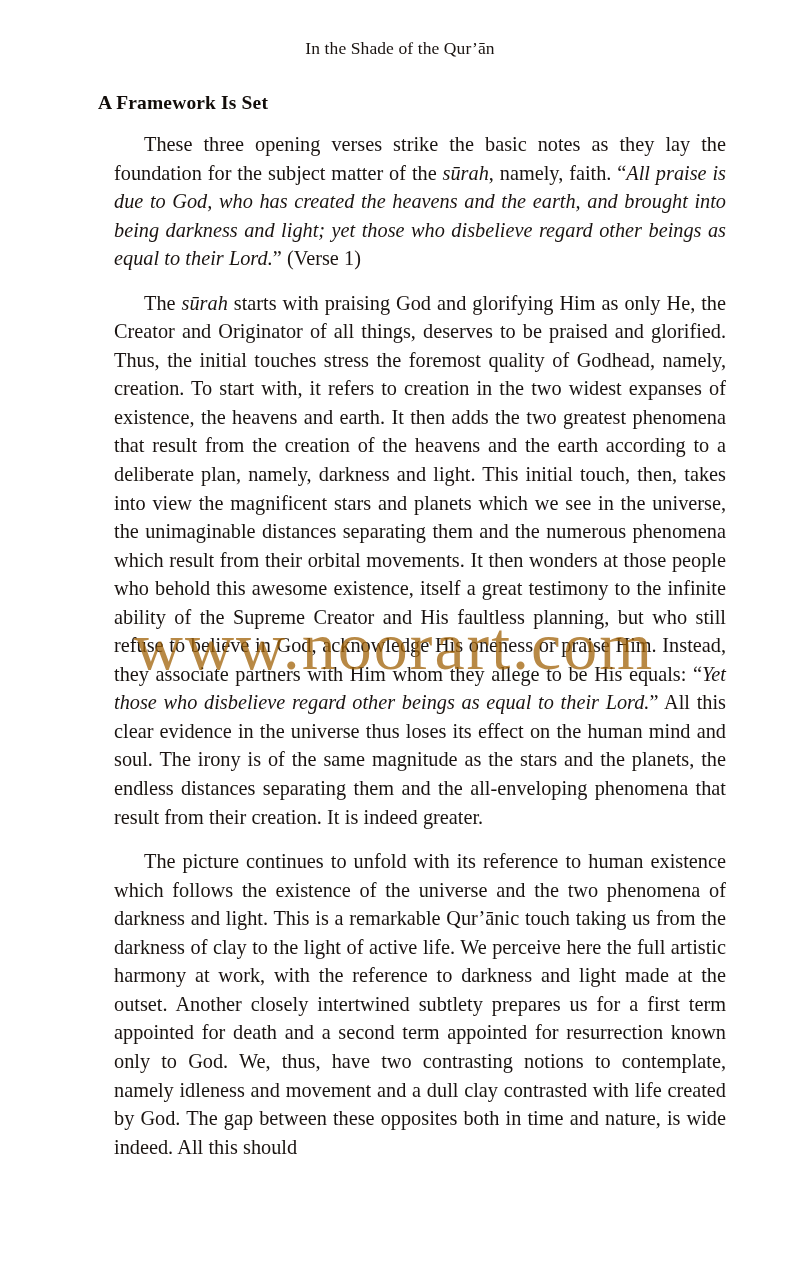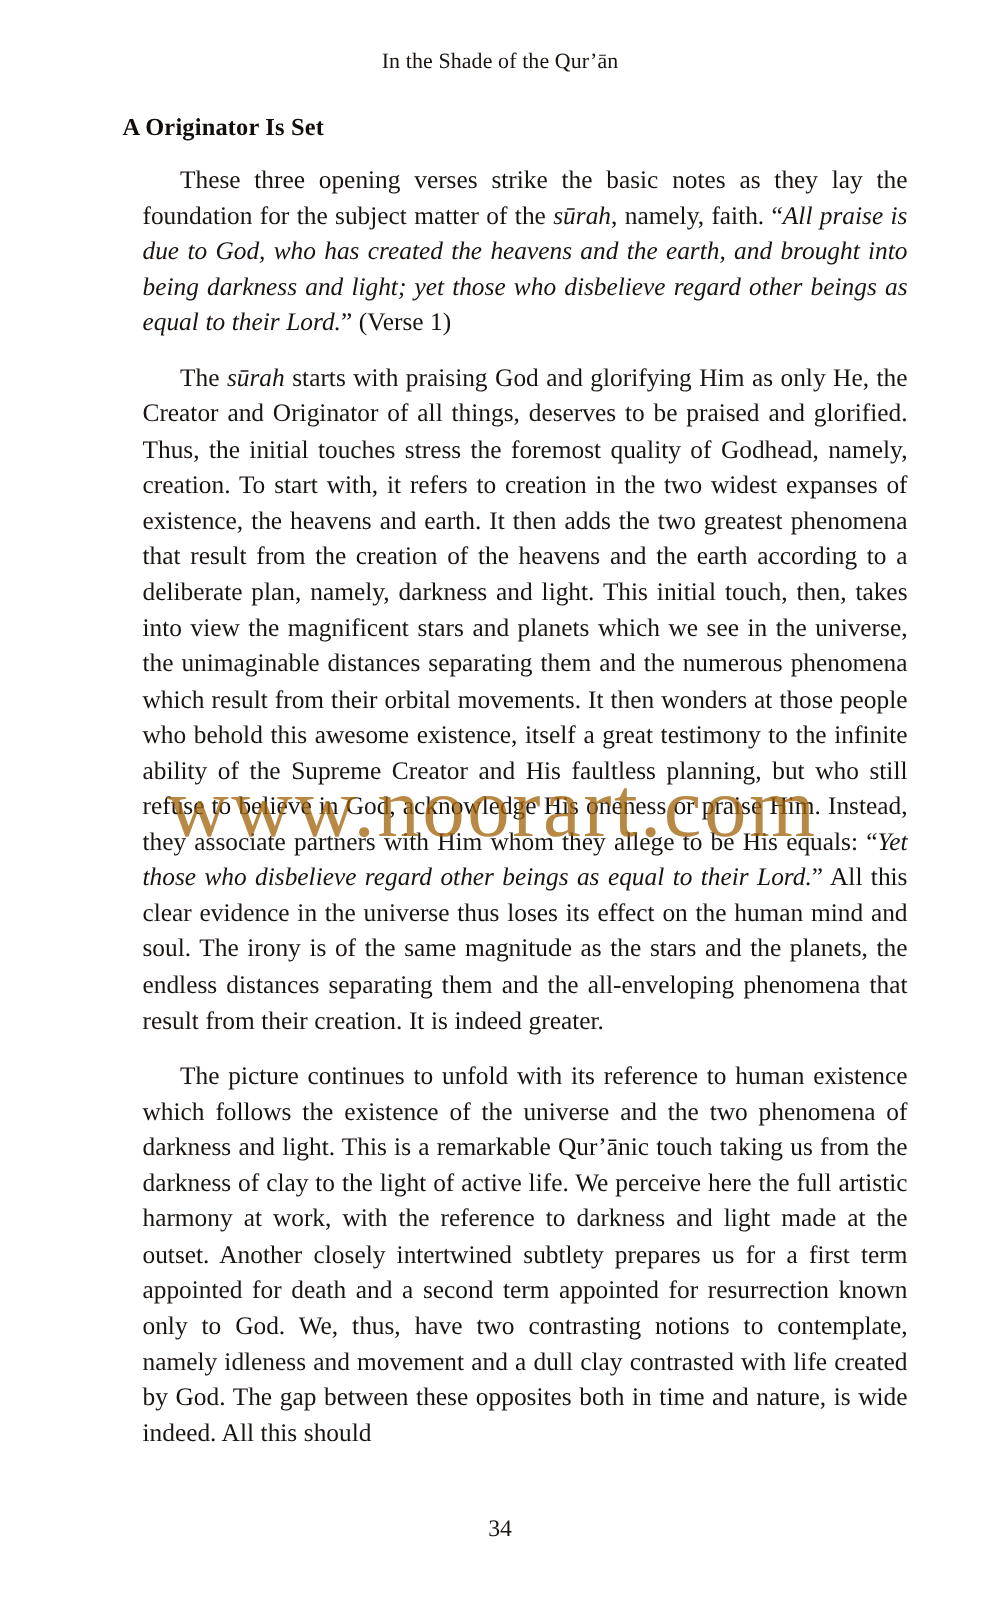--- a/index.html
+++ b/index.html
@@ -96,27 +96,26 @@
 </style>
 </head>
 <body>
 
 <div class="page">
 
   <div class="running-head">In the Shade of the Qur’ān</div>
 
   <div class="content">
 
-    <h2 class="section-heading">A Originator Is Set</h2>
+    <h2 class="section-heading">A Framework Is Set</h2>
 
     <p class="body-par"><span>These three opening verses strike the basic notes as they lay the foundation for the subject matter of the </span><em>sūrah</em><span>, namely, faith. “</span><em>All praise is due to God, who has created the heavens and the earth, and brought into being darkness and light; yet those who disbelieve regard other beings as equal to their Lord.</em><span>” (Verse 1)</span></p>
 
     <p class="body-par"><span>The </span><em>sūrah</em><span> starts with praising God and glorifying Him as only He, the Creator and Originator of all things, deserves to be praised and glorified. Thus, the initial touches stress the foremost quality of Godhead, namely, creation. To start with, it refers to creation in the two widest expanses of existence, the heavens and earth.  It then adds the two greatest phenomena that result from the creation of the heavens and the earth according to a deliberate plan, namely, darkness and light. This initial touch, then, takes into view the magnificent stars and planets which we see in the universe, the unimaginable distances separating them and the numerous phenomena which result from their orbital movements. It then wonders at those people who behold this awesome existence, itself a great testimony to the infinite ability of the Supreme Creator and His faultless planning, but who still refuse to believe in God, acknowledge His oneness or praise Him. Instead, they associate partners with Him whom they allege to be His equals: “</span><em>Yet those who disbelieve regard other beings as equal to their Lord.</em><span>” All this clear evidence in the universe thus loses its effect on the human mind and soul. The irony is of the same magnitude as the stars and the planets, the endless distances separating them and the all-enveloping phenomena that result from their creation. It is indeed greater.</span></p>
 
     <p class="body-par">The picture continues to unfold with its reference to human existence which follows the existence of the universe and the two phenomena of darkness and light. This is a remarkable Qur’ānic touch taking us from the darkness of clay to the light of active life. We perceive here the full artistic harmony at work, with the reference to darkness and light made at the outset. Another closely intertwined subtlety prepares us for a first term appointed for death and a second term appointed for resurrection known only to God. We, thus, have two contrasting notions to contemplate, namely idleness and movement and a dull clay contrasted with life created by God. The gap between these opposites both in time and nature, is wide indeed. All this should</p>
 
   </div>
 
   <div class="watermark">www.noorart.com</div>
 
-  <div class="folio">34</div>
 
 </div>
 
 </body></html>

